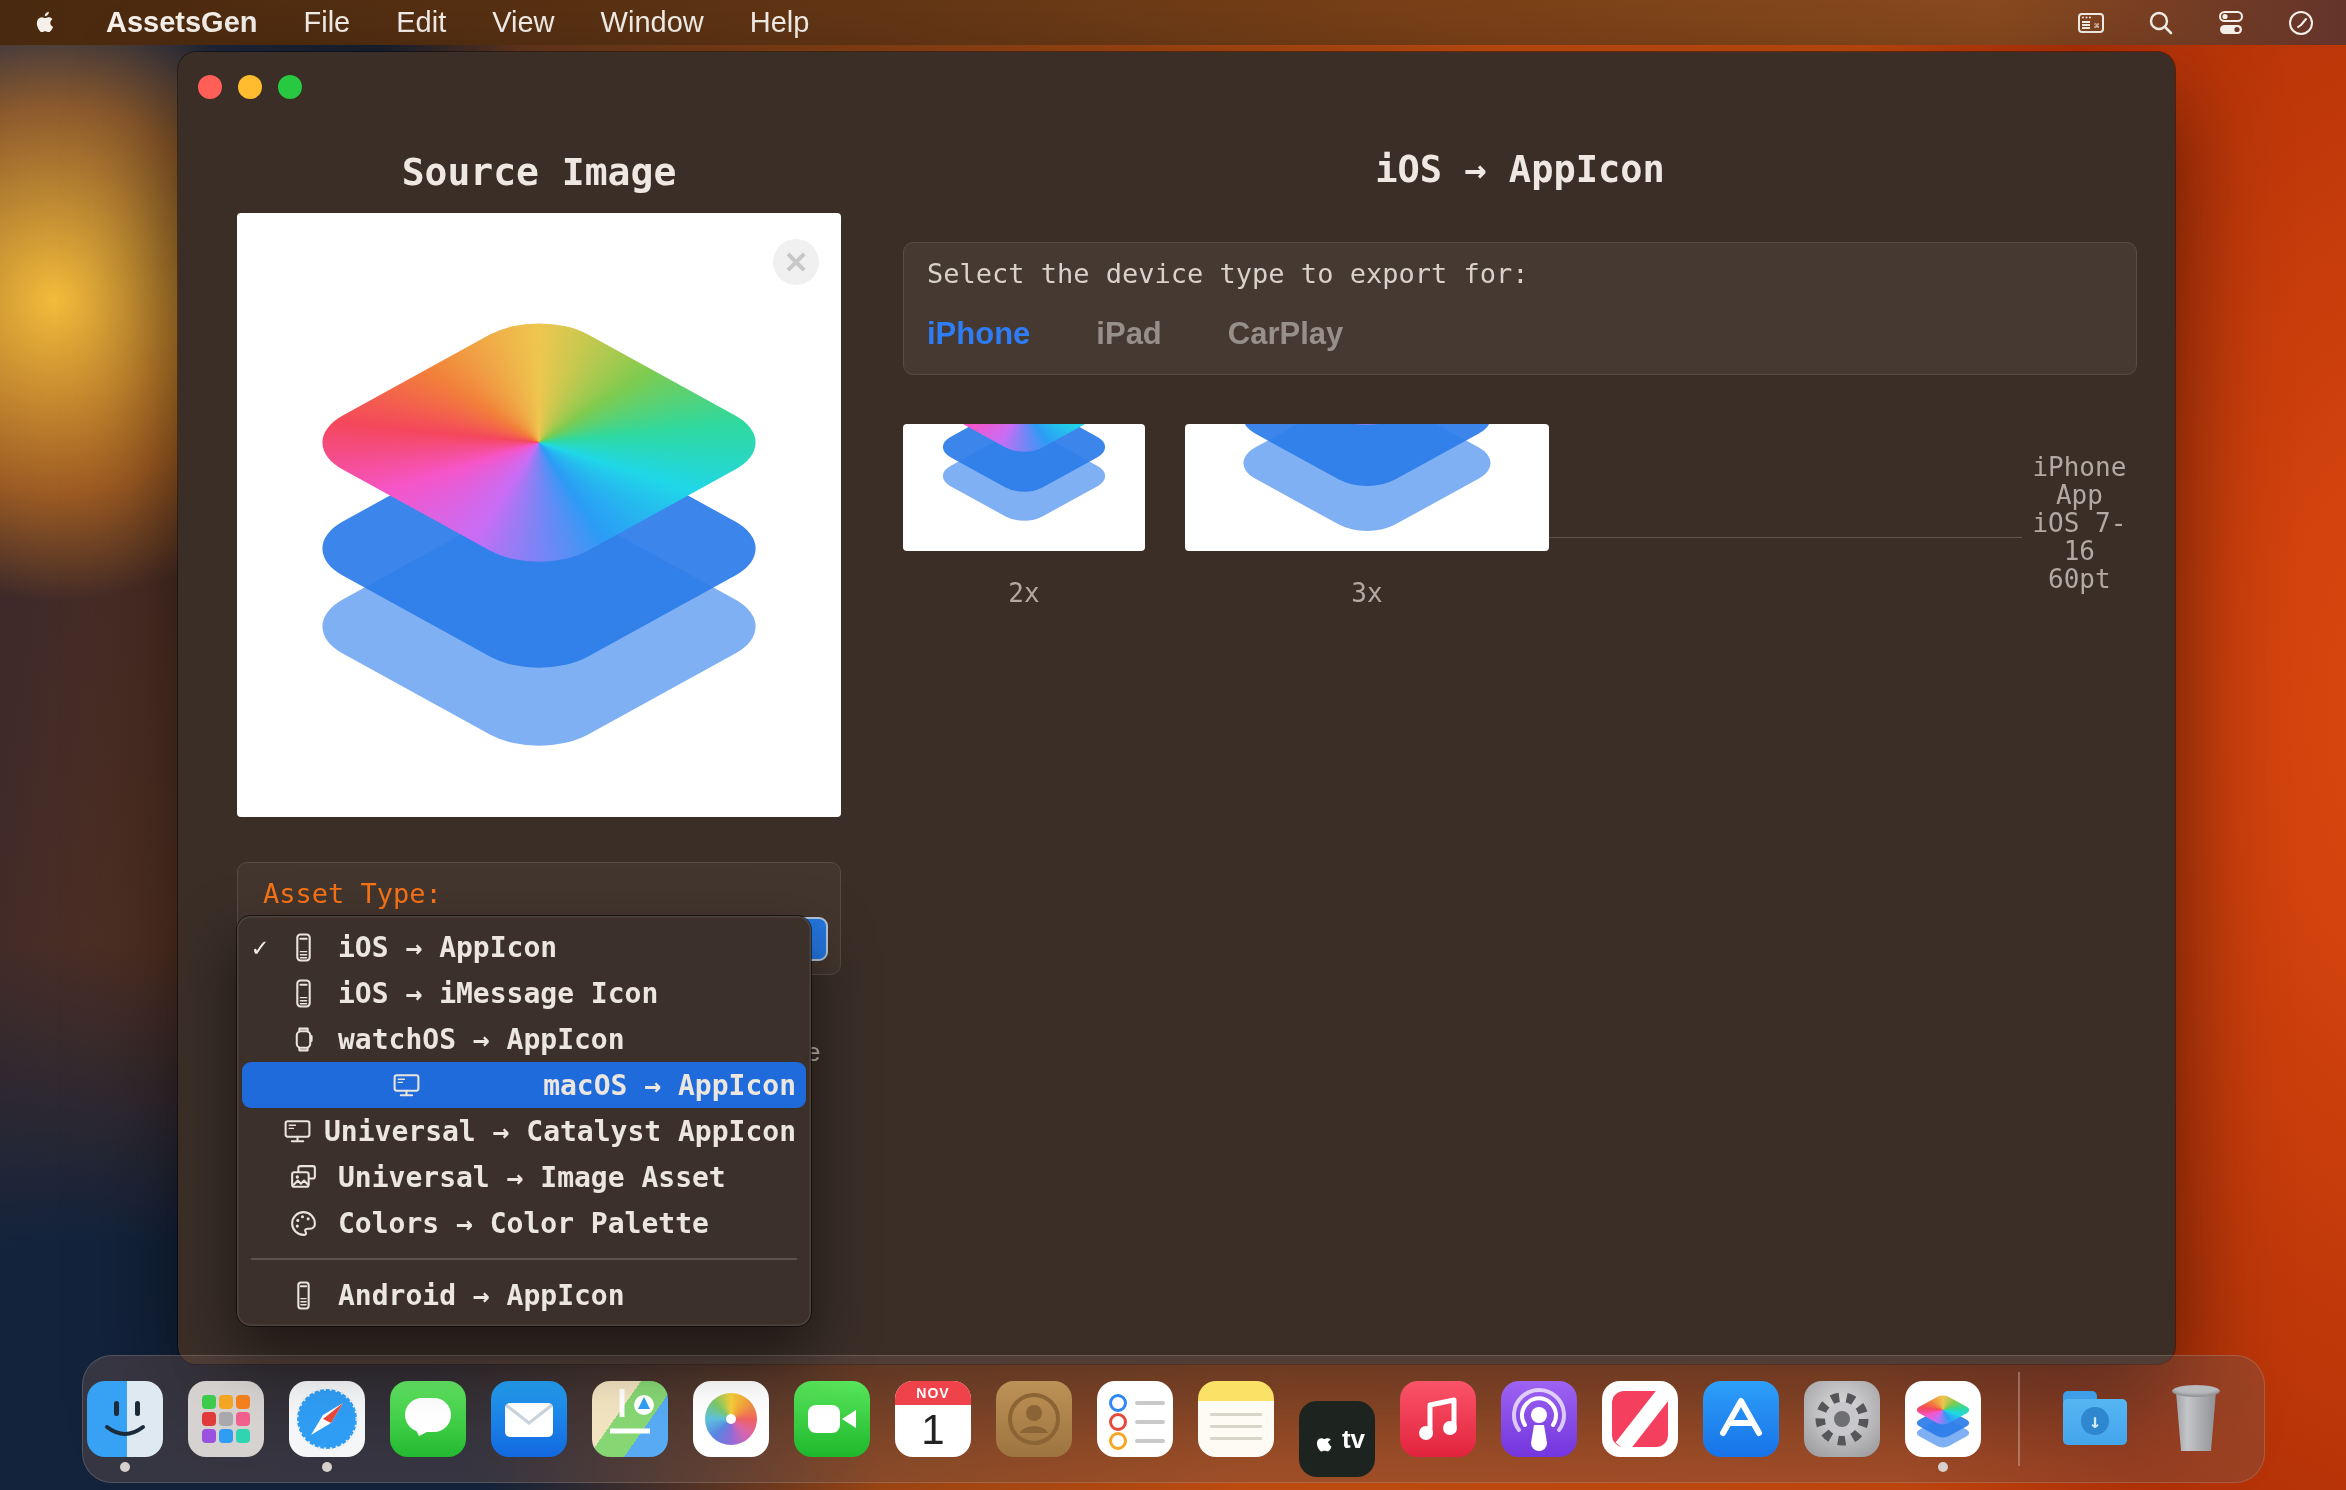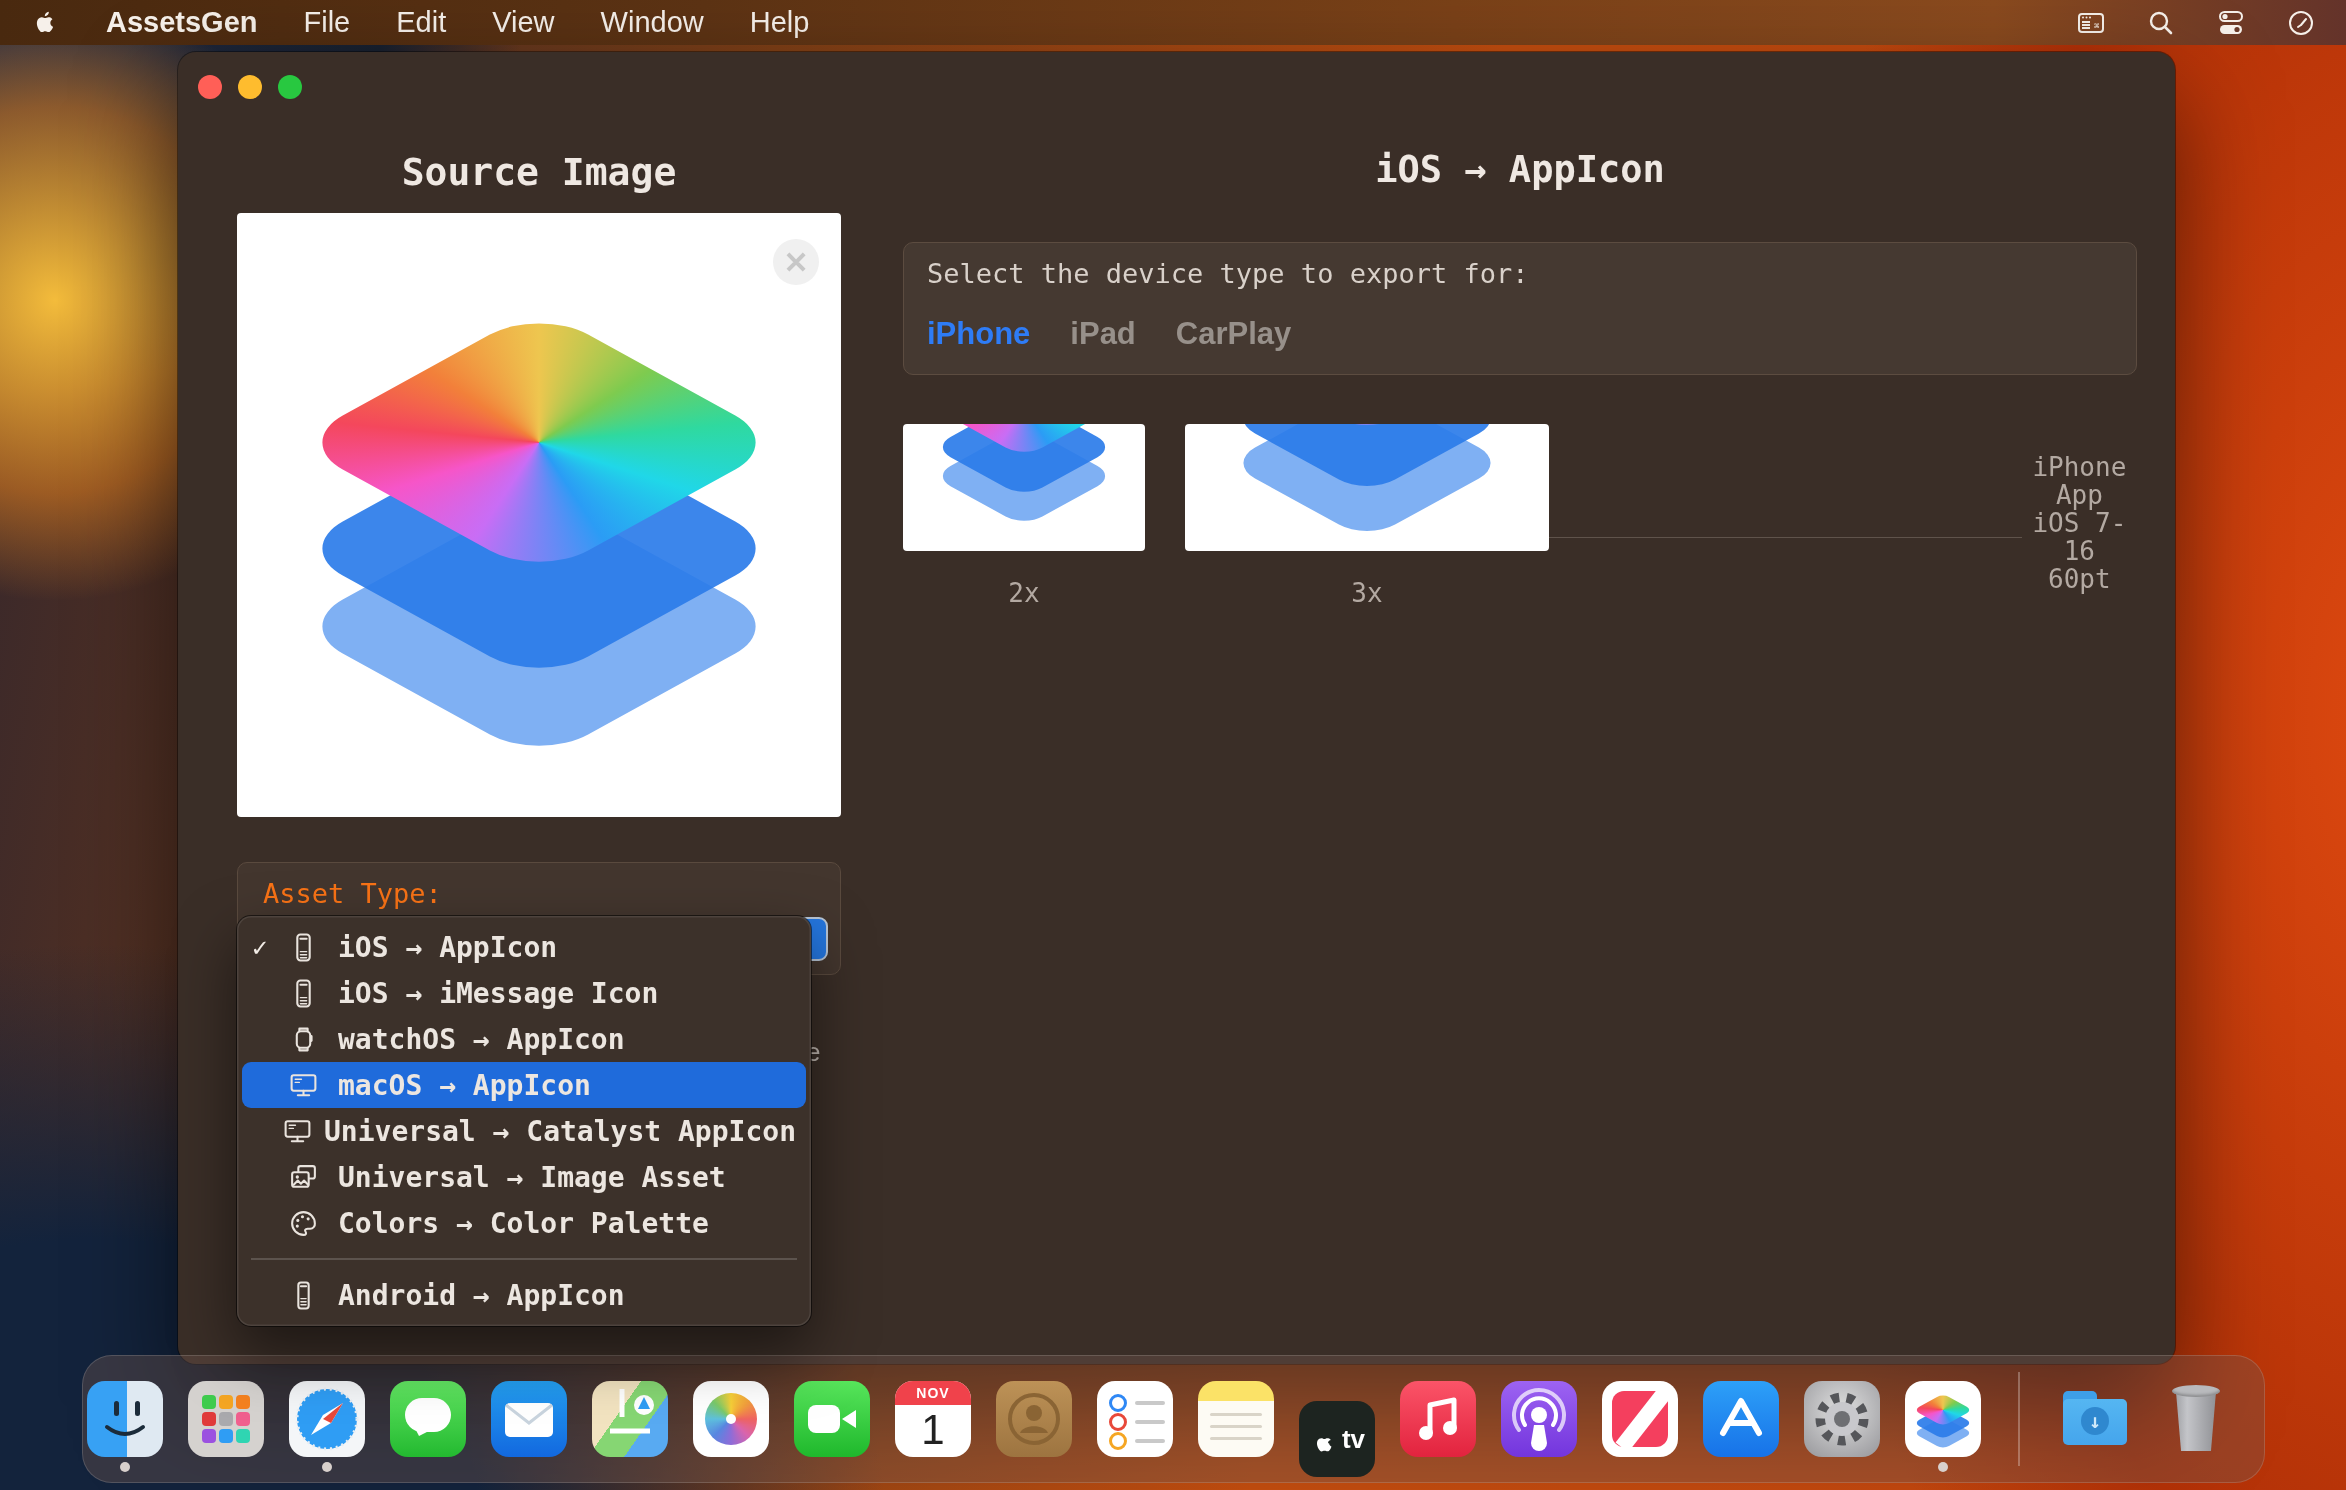--- a/index.html
+++ b/index.html
@@ -48,31 +48,31 @@
   .gb-label{position:absolute;left:25px;top:15px;font-size:27px;color:#f97316;}
   .popup-sliver{position:absolute;left:612px;top:865px;width:34px;height:40px;background:#2577e0;
     border:2px solid #b9c6d6;border-radius:9px;z-index:5;}
   .frag-e{position:absolute;left:628px;top:985px;font-size:26px;color:#c0b7b0;z-index:4;
     font-family:"Liberation Sans",sans-serif;}
   
   .dmenu{position:absolute;left:59px;top:864px;width:574px;background:#3c312a;border-radius:14px;z-index:10;
     padding:8px 0;box-shadow:inset 0 0 0 1.5px rgba(255,255,255,.09),0 0 0 1px rgba(0,0,0,.55),0 26px 60px rgba(0,0,0,.5);}
   .mrow{height:46px;display:flex;align-items:center;padding:0 10px;margin:0 5px;border-radius:9px;
     font-weight:bold;font-size:28px;color:#ece6e0;}
-  .mrow.hl{background:#1f6bdb;}
+  .mrow.hl{background:#1f6bdb;justify-content:space-between;}
   .mcheck{width:36px;font-size:26px;color:#f2ece6;}
   .micon{width:44px;display:flex;align-items:center;}
   .micon svg{width:31px;height:31px;stroke:#eae4de;fill:none;stroke-width:2;stroke-linecap:round;stroke-linejoin:round;}
   .mlabel{margin-left:6px;white-space:nowrap;}
   .msep{height:2px;margin:12px 14px;background:rgba(255,255,255,.17);}
   
   .devbox{position:absolute;left:725px;top:190px;width:1234px;height:133px;background:#453931;
     border:1px solid #5c4c40;border-radius:10px;box-sizing:border-box;}
   .dev-prompt{position:absolute;left:23px;top:15px;font-size:27px;color:#d9d1ca;}
-  .dev-tabs{position:absolute;left:23px;top:73px;display:flex;gap:40px;
+  .dev-tabs{position:absolute;left:23px;top:73px;display:flex;gap:66px;
     font-family:"Liberation Sans",sans-serif;font-weight:bold;font-size:31px;color:#97908a;}
   .dev-tab.active{color:#2e7cf6;}
   .sizegroup{position:absolute;left:725px;width:1234px;display:flex;align-items:center;}
   #group-23x{top:372px;} #group-1x{top:702px;}
   .prevrow{display:flex;gap:40px;align-items:flex-start;}
   .prevcol{display:flex;flex-direction:column;align-items:center;}
   .prevbox{background:#fff;border-radius:4px;position:relative;overflow:hidden;}
   .pb-2x{width:242px;height:127px;} .pb-3x{width:364px;height:127px;} .pb-1x{width:448px;height:442px;}
   .scale-label{margin-top:27px;font-size:26px;color:#b3a9a2;}
   .sep{border:none;border-top:1.5px solid #5f534b;margin:43px 0 0 0;}

